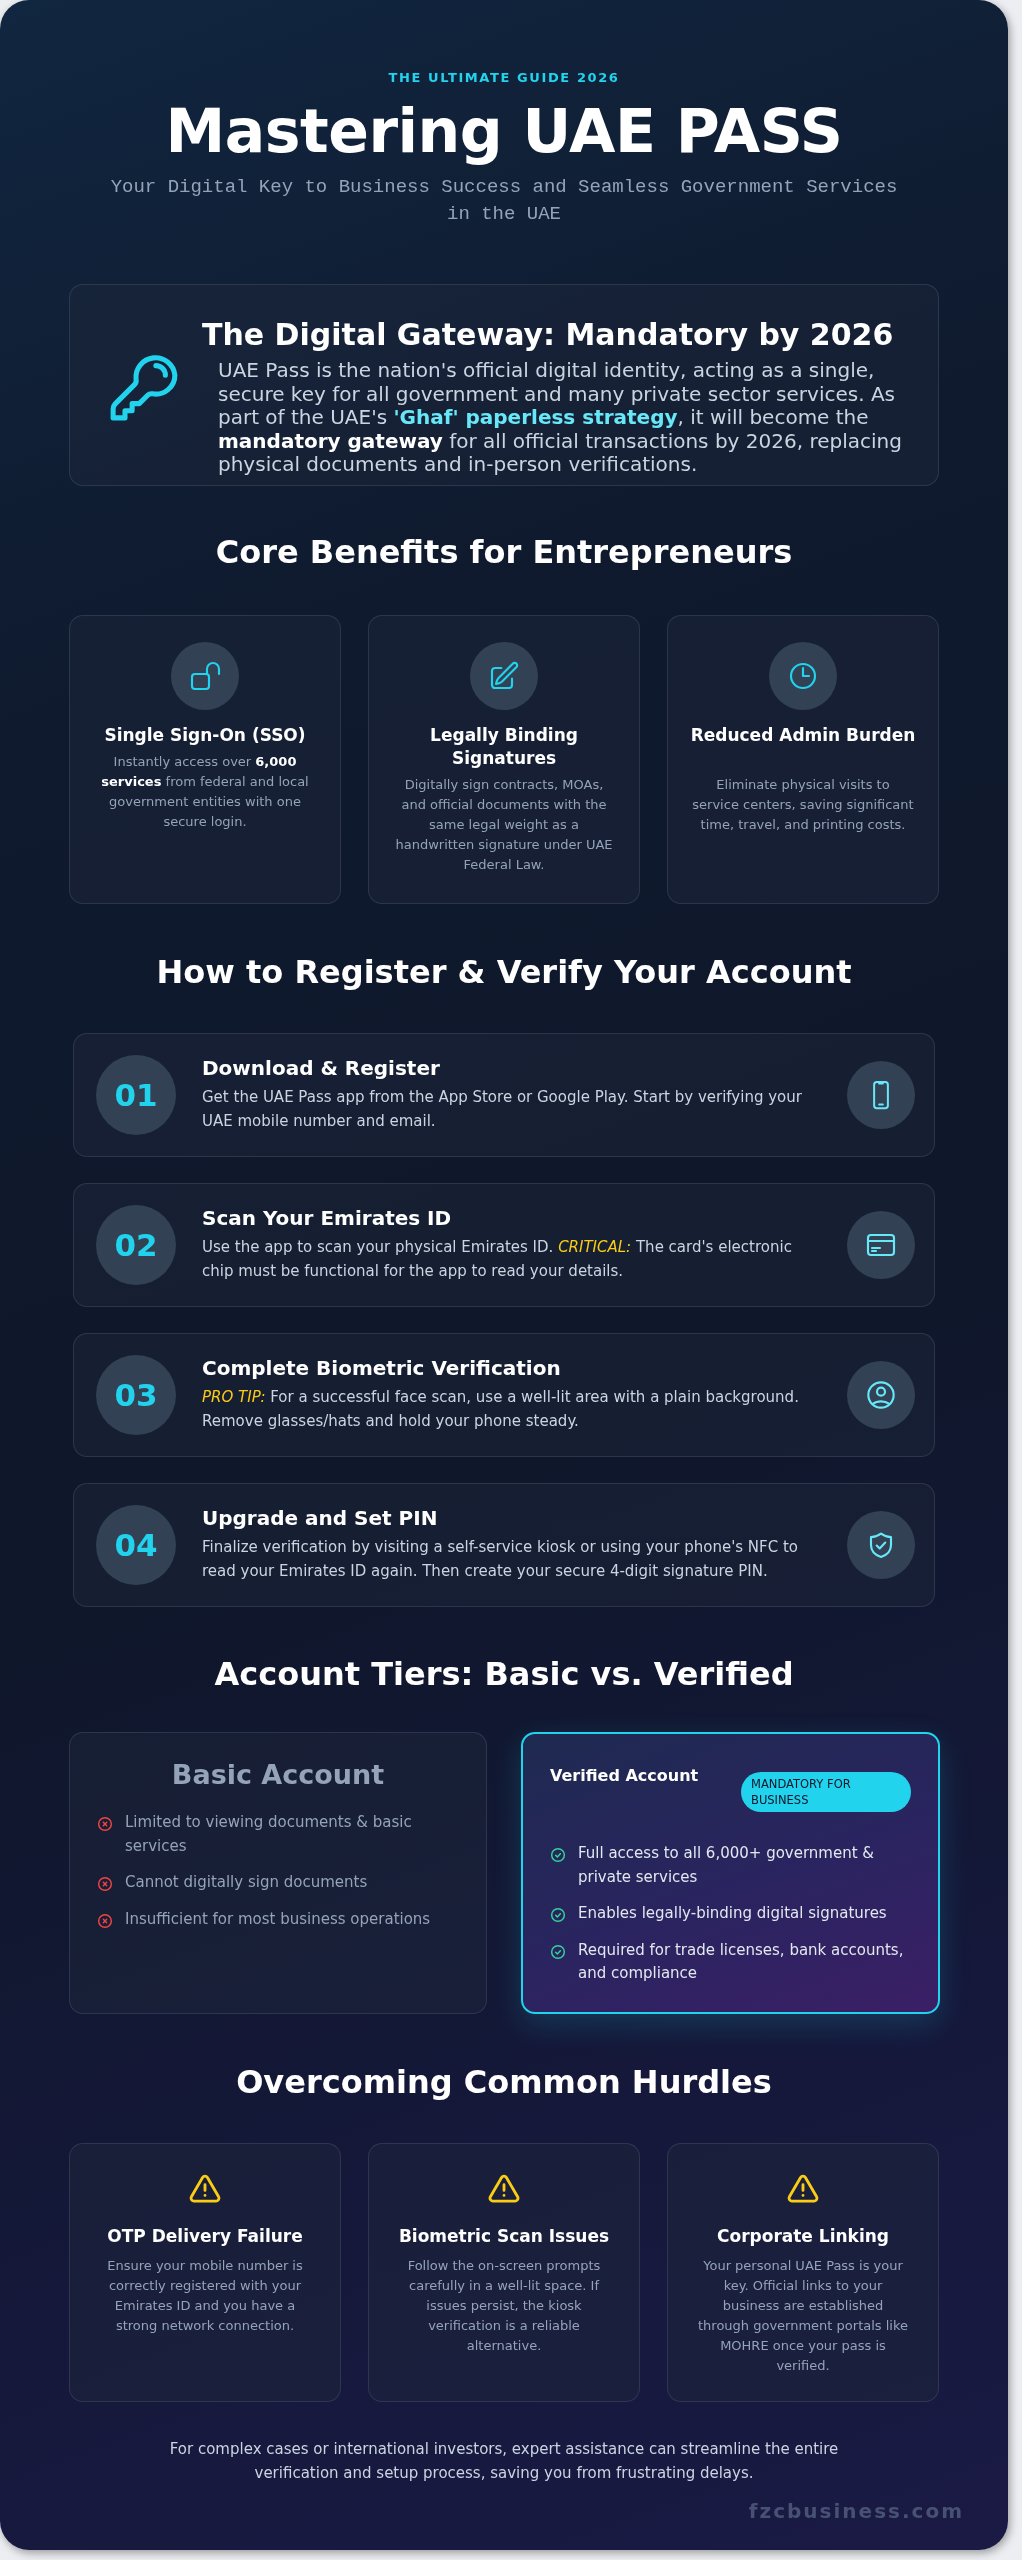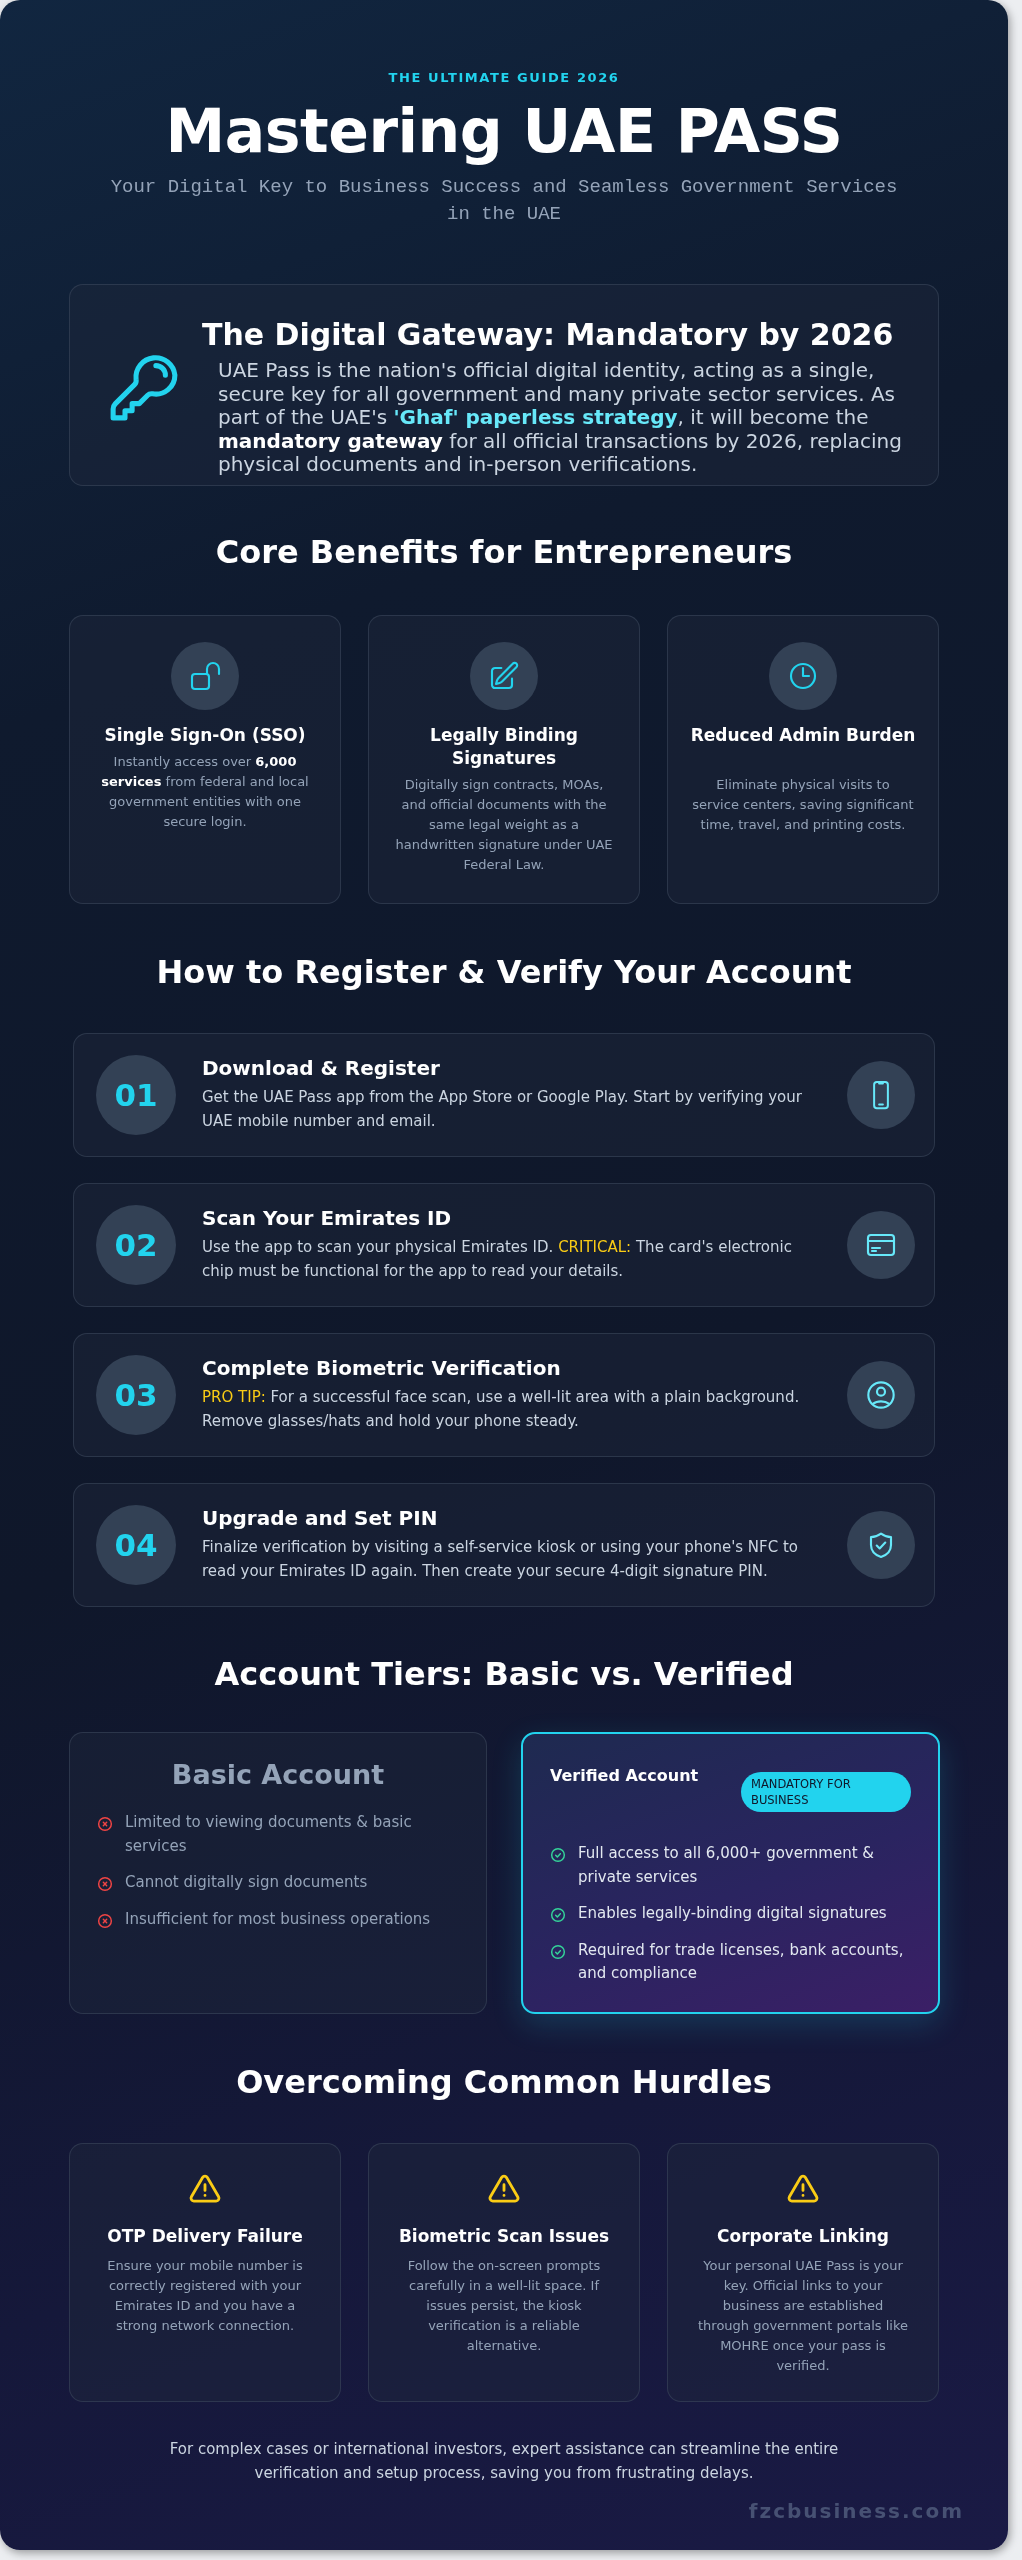--- a/index.html
+++ b/index.html
@@ -1,20 +1,20 @@
 <!DOCTYPE html>
 <html><head>
 <meta charset="utf-8">
 <style>
   * { box-sizing: border-box; margin: 0; padding: 0; }
   html, body { width: 1022px; height: 2560px; background: #eceef1; overflow: hidden; }
   body { font-family: "DejaVu Sans", sans-serif; color: #e2e8f0; }
   .page {
     position: absolute; left: 0; top: 0; width: 1008px; height: 2550px;
-    border-radius: 20px; overflow: hidden;
+    border-radius: 29px; overflow: hidden;
     background: linear-gradient(160deg, #112640 0%, #0f1a2e 25%, #0f172a 55%, #15183a 80%, #1a1a45 100%);
     box-shadow: 2px 3px 8px rgba(0,0,0,0.35);
   }
   .eyebrow { position: absolute; top: 70px; left: 0; width: 100%; text-align: center; font-size: 13px; font-weight: bold; letter-spacing: 1.6px; color: #22d3ee; }
   .title { position: absolute; top: 96px; left: 0; width: 100%; text-align: center; font-size: 60px; font-weight: bold; color: #ffffff; letter-spacing: -0.5px; }
   .subtitle { position: absolute; top: 174px; left: 110px; width: 788px; text-align: center; font-size: 19px; line-height: 27px; color: #94a3b8; font-family: Liberation Mono, monospace; }
 
   .card { position: absolute; background: rgba(30,41,59,0.45); border: 1px solid rgba(71,85,105,0.45); border-radius: 14px; }
   .intro { left: 69px; top: 284px; width: 870px; height: 202px; }
   .intro .key { position: absolute; left: 36px; top: 64px; width: 76px; height: 76px; }
@@ -28,21 +28,21 @@
   .benefit { top: 615px; width: 272px; height: 289px; text-align: center; }
   .benefit .ic { position: absolute; left: 50%; top: 26px; margin-left: -34px; width: 68px; height: 68px; border-radius: 50%; background: #334155; display: flex; align-items: center; justify-content: center; }
   .benefit h3 { position: absolute; left: 20px; right: 20px; top: 108px; font-size: 17px; line-height: 23px; font-weight: bold; color: #fff; }
   .benefit p { position: absolute; left: 24px; right: 24px; font-size: 13px; line-height: 20px; color: #94a3b8; }
   .benefit p b { color: #fff; }
 
   .step { left: 73px; width: 862px; height: 124px; padding-left: 48px; }
   .step .num { position: absolute; left: 22px; top: 21px; width: 80px; height: 80px; border-radius: 50%; background: #334155; color: #22d3ee; font-size: 31px; font-weight: bold; display: flex; align-items: center; justify-content: center; }
   .step h3 { position: absolute; left: 128px; top: 22px; font-size: 20px; font-weight: bold; color: #fff; }
   .step p { position: absolute; left: 128px; top: 52px; width: 620px; font-size: 15px; line-height: 23.5px; color: #cbd5e1; }
-  .step .tag { color: #facc15; }
+  .step .tag { color: #facc15; font-style: italic; }
   .step .ric { position: absolute; right: 19px; top: 27px; width: 68px; height: 68px; border-radius: 50%; background: #334155; display: flex; align-items: center; justify-content: center; }
 
   .tier { top: 1732px; width: 418px; height: 282px; }
   .tier.basic h3 { position: absolute; left: 0; width: 100%; top: 26px; text-align: center; font-size: 27px; font-weight: bold; color: #94a3b8; }
   .tier.verified { left: 521px; width: 419px; border: 2px solid #22d3ee; background: linear-gradient(160deg, #1e2a50 0%, #2a2460 55%, #3b1f66 100%); box-shadow: 0 10px 30px rgba(34,211,238,0.18); }
   .tier.verified h3 { position: absolute; left: 27px; top: 28px; font-size: 16px; line-height: 27px; font-weight: bold; color: #fff; width: 170px; }
   .badge { position: absolute; left: 218px; top: 38px; width: 170px; height: 40px; border-radius: 20px; background: #22d3ee; color: #0f172a; font-size: 11.5px; font-weight: normal; line-height: 16px; padding: 4px 10px; }
   .tier ul { list-style: none; position: absolute; }
   .tier li { position: relative; padding-left: 28px; font-size: 15px; line-height: 23.5px; margin-bottom: 13px; }
   .tier.basic li { color: #94a3b8; }

